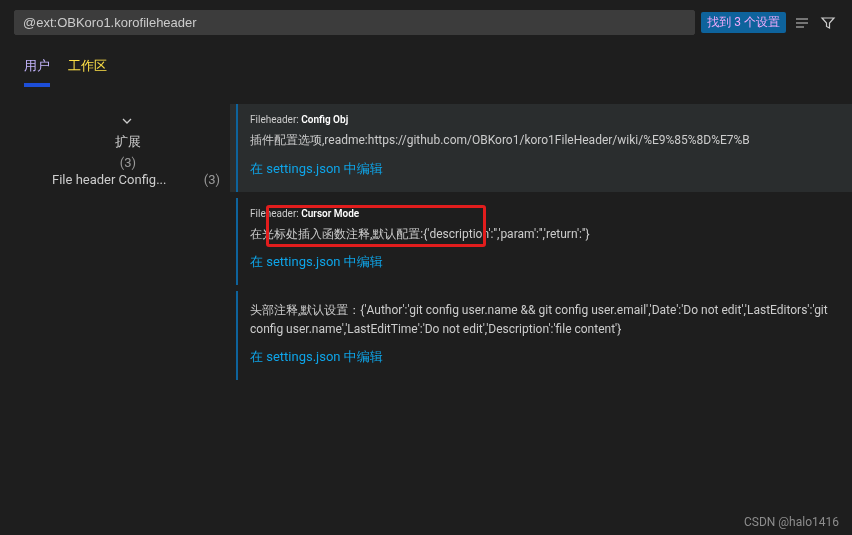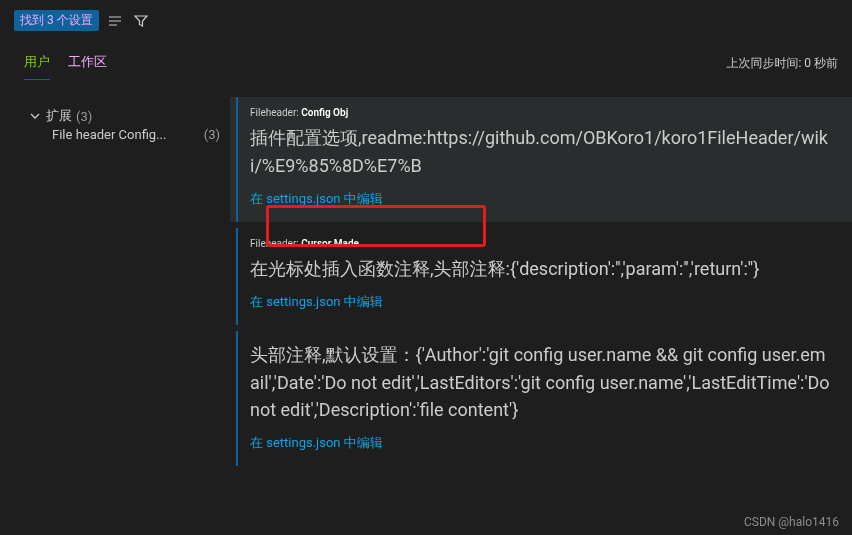--- a/index.html
+++ b/index.html
@@ -63,26 +63,26 @@
     justify-content: space-between;
     margin: 22px 14px 0 24px;
     border-bottom: 1px solid #2d2d2d00;
   }
   .tabs {
     display: flex;
     gap: 18px;
   }
   .tab {
     padding-bottom: 8px;
-    color: #f0abfc;
+    color: #fde047;
     cursor: pointer;
   }
   .tab.active {
-    color: #84cc16;
-    border-bottom: 1px solid #1d4ed8;
+    color: #c4b5fd;
+    border-bottom: 4px solid #1d4ed8;
   }
   .sync-text {
     color: #cccccc;
     font-size: 12px;
     padding-bottom: 8px;
   }
 
   
   .columns {
     display: flex;
@@ -94,20 +94,21 @@
     padding: 18px 4px 0 30px;
     font-size: 13px;
     color: #cccccc;
   }
   .tree-row {
     display: flex;
     align-items: center;
     gap: 4px;
     padding: 2px 0;
     cursor: pointer;
+    flex-direction: column;
   }
   .tree-row .twisty {
     width: 12px;
     display: inline-block;
   }
   .tree-child {
     padding-left: 22px;
     display: flex;
     align-items: flex-end;
     justify-content: space-between;
@@ -142,21 +143,21 @@
     background: #0e639c;
   }
   .setting-title {
     font-size: 10px;
     margin-bottom: 6px;
   }
   .setting-title .prefix { color: #cccccc; }
   .setting-title .name { color: #ffffff; font-weight: 600; }
   .setting-desc {
     color: #cccccc;
-    font-size: 18px;
+    font-size: 12px;
     line-height: 1.55;
     word-break: break-all;
     margin-bottom: 10px;
   }
   .edit-link {
     color: #0ea5e9;
     cursor: pointer;
     font-size: 13px;
   }
 
@@ -176,39 +177,41 @@
     right: 13px;
     bottom: 6px;
     color: #8d8d8d;
     font-size: 12px;
   }
 </style>
 </head>
 <body>
 
 <div class="search-row">
+  <div class="search-input-wrap">
+    <input class="search-input" value="@ext:OBKoro1.korofileheader" style="">
+  </div>
   <span class="badge-found">找到 3 个设置</span>
   <span class="icon-btn">
     <svg width="16" height="16" viewBox="0 0 16 16" fill="none">
         <path d="M2 4h12M2 8h12M2 12h8" stroke="currentColor" stroke-width="1.2"></path>
       </svg>
   </span>
   <span class="icon-btn">
     <svg width="16" height="16" viewBox="0 0 16 16" fill="none">
         <path d="M2 3h12l-4.5 5v5l-3-1.5V8L2 3z" stroke="currentColor" stroke-width="1.2" fill="none"></path>
       </svg>
   </span>
 </div>
 
 <div class="tab-row">
   <div class="tabs">
     <div class="tab active">用户</div>
     <div class="tab">工作区</div>
   </div>
-  <div class="sync-text">上次同步时间: 0 秒前</div>
 </div>
 
 <div class="columns">
   <div class="tree">
     <div class="tree-row">
       <span class="twisty">
         <svg width="10" height="10" viewBox="0 0 10 10">
             <path d="M1 3l4 4 4-4" stroke="#cccccc" stroke-width="1.3" fill="none"></path>
           </svg>
       </span>
@@ -229,23 +232,23 @@
       <div class="setting-title">
         <span class="prefix">Fileheader: </span><span class="name">Config Obj</span>
       </div>
       <div class="setting-desc">插件配置选项,readme:https://github.com/OBKoro1/koro1FileHeader/wiki/%E9%85%8D%E7%B</div>
       <a class="edit-link">在 settings.json 中编辑</a>
     </div>
 
     <div class="setting">
       <div class="indicator"></div>
       <div class="setting-title">
-        <span class="prefix">Fileheader: </span><span class="name">Cursor Made</span>
+        <span class="prefix">Fileheader: </span><span class="name">Cursor Mode</span>
       </div>
-      <div class="setting-desc">在光标处插入函数注释,头部注释:{'description':'','param':'','return':''}</div>
+      <div class="setting-desc">在光标处插入函数注释,默认配置:{'description':'','param':'','return':''}</div>
       <a class="edit-link">在 settings.json 中编辑</a>
     </div>
 
     <div class="setting">
       <div class="indicator"></div>
       <div class="setting-desc">头部注释,默认设置：{'Author':'git config user.name &amp;&amp; git config user.email','Date':'Do not edit','LastEditors':'git config user.name','LastEditTime':'Do not edit','Description':'file content'}</div>
       <a class="edit-link">在 settings.json 中编辑</a>
     </div>
 
   </div>

